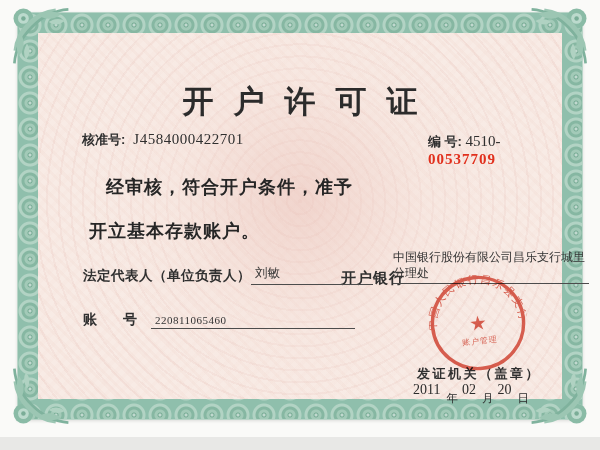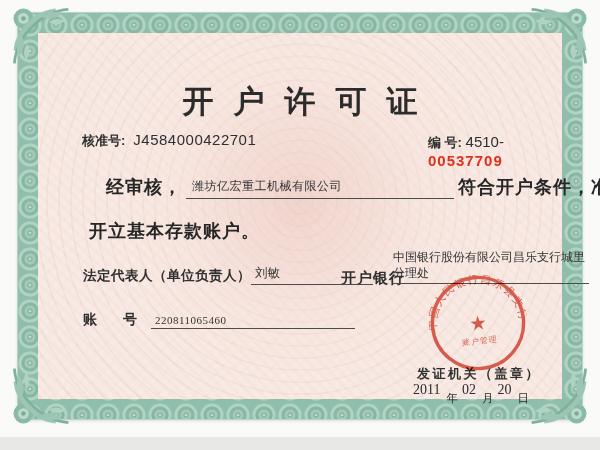--- a/index.html
+++ b/index.html
@@ -38,21 +38,21 @@
   .corner.br{right:-8px;bottom:-8px;transform:scale(-1,-1);}
   
   .abs{position:absolute;z-index:2;}
   .title{
     left:0;right:0;top:48px;text-align:center;
     font-family:Liberation Mono, monospace;
     font-weight:bold;font-size:31px;color:#2b2b2b;
     letter-spacing:20px;text-indent:20px;
   }
   .label{font-weight:bold;color:#303030;}
-  .serifv{font-family:Liberation Sans, sans-serif;color:#2f2f2f;margin-top:48px;}
+  .serifv{font-family:Liberation Serif, serif;color:#2f2f2f;margin-top:48px;}
   .approval{left:44px;top:98px;font-size:13px;}
   .approval .serifv{font-size:15px;margin-left:8px;letter-spacing:.5px;}
   .serial{left:390px;top:100px;font-size:13px;}
   .serial .serifv{font-size:15px;}
   .serial .red{color:#e1301d;font-weight:bold;letter-spacing:1px;}
   .line1{left:68px;top:142px;display:flex;align-items:flex-end;}
   .big{font-weight:bold;font-size:18px;color:#262626;letter-spacing:1px;white-space:nowrap;}
   .uline{border-bottom:1px solid #4c4c4c;}
   .company{
     display:inline-block;width:262px;margin:0 4px;
@@ -151,21 +151,20 @@
     </div>
 
     <div class="abs serial">
       <span class="label">编 号:</span>
       <span class="serifv">4510-</span>
       <span class="serifv red">00537709</span>
     </div>
 
     <div class="abs line1">
       <span class="big">经审核，</span>
-      <span class="company uline">潍坊亿宏重工机械有限公司</span>
       <span class="big">符合开户条件，准予</span>
     </div>
 
     <div class="abs line2 big">开立基本存款账户。</div>
 
     <div class="abs label banklabel">开户银行</div>
 
     <div class="abs reprow">
       <span class="label replabel">法定代表人（单位负责人）</span>
       <span class="repname uline">刘敏</span>

